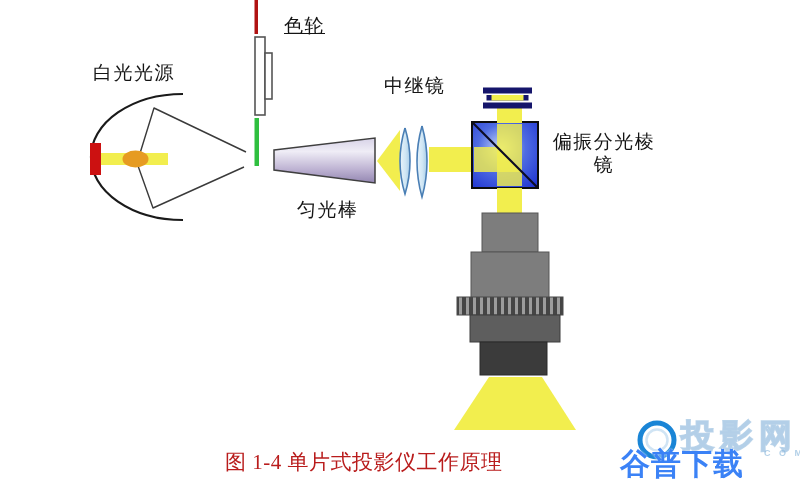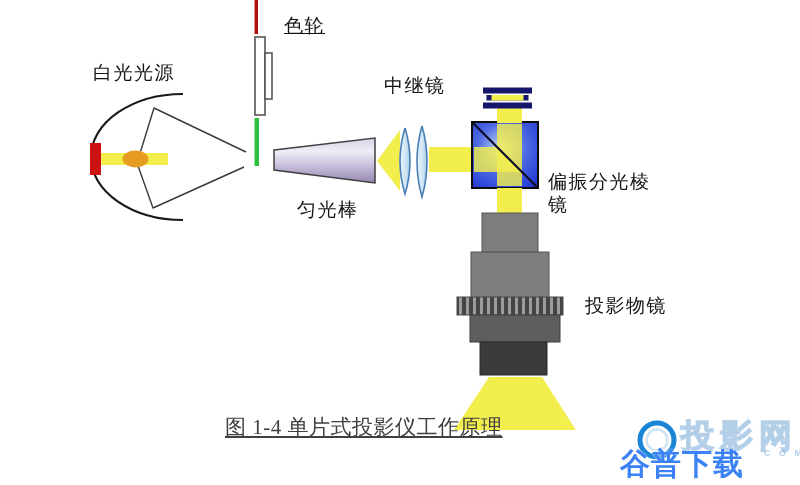--- a/index.html
+++ b/index.html
@@ -5,24 +5,24 @@
   html,body{margin:0;padding:0;background:#fff;}
   #stage{
     position:relative;width:800px;height:485px;background:#ffffff;overflow:hidden;
     font-family:"Liberation Serif","DejaVu Serif",serif;
   }
   #diagram-svg{position:absolute;left:0;top:0;}
   .lbl{
     position:absolute;color:#141414;font-size:19px;letter-spacing:1.5px;
     white-space:nowrap;line-height:1.2;
   }
-  .lbl-2line{letter-spacing:1.5px;margin-top:40px;}
+  .lbl-2line{text-align:center;letter-spacing:1.5px;}
   #caption{
-    position:absolute;left:225px;top:413px;font-size:21px;color:#404040;
-    letter-spacing:0.5px;white-space:nowrap;text-decoration:underline;
+    position:absolute;left:225px;top:448px;font-size:21px;color:#b91c1c;
+    letter-spacing:0.5px;white-space:nowrap;
   }
   
   #wm-logo-text{
     position:absolute;left:681px;top:414px;font-size:33px;font-weight:bold;
     font-family:"Liberation Sans","DejaVu Sans",sans-serif;
     color:rgba(175,205,232,0.22);
     -webkit-text-stroke:1.5px rgba(132,176,216,0.55);
     letter-spacing:6px;white-space:nowrap;
   }
   #wm-domain{
@@ -115,21 +115,20 @@
   <div class="lbl" style="left:297px;top:199px;">匀光棒</div>
 
   <div class="lbl" style="left:384px;top:75px;">中继镜</div>
 
 
   <div class="lbl lbl-2line" style="left:548px;top:131px;width:112px;">
     <div>偏振分光棱</div>
     <div>镜</div>
   </div>
 
-  <div class="lbl" style="left:585px;top:295px;">投影物镜</div>
 
   <div id="caption">图 1-4 单片式投影仪工作原理</div>
 
   <div id="wm-logo-text">投影网</div>
   <div id="wm-domain">C O M</div>
   <div id="wm-site-name">谷普下载</div>
 
 </div>
 
 </body></html>

